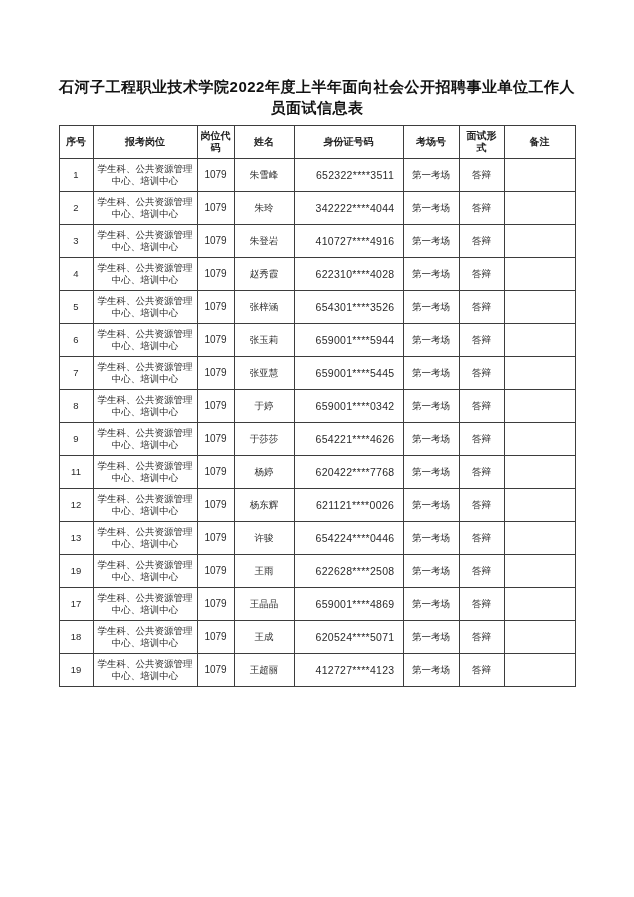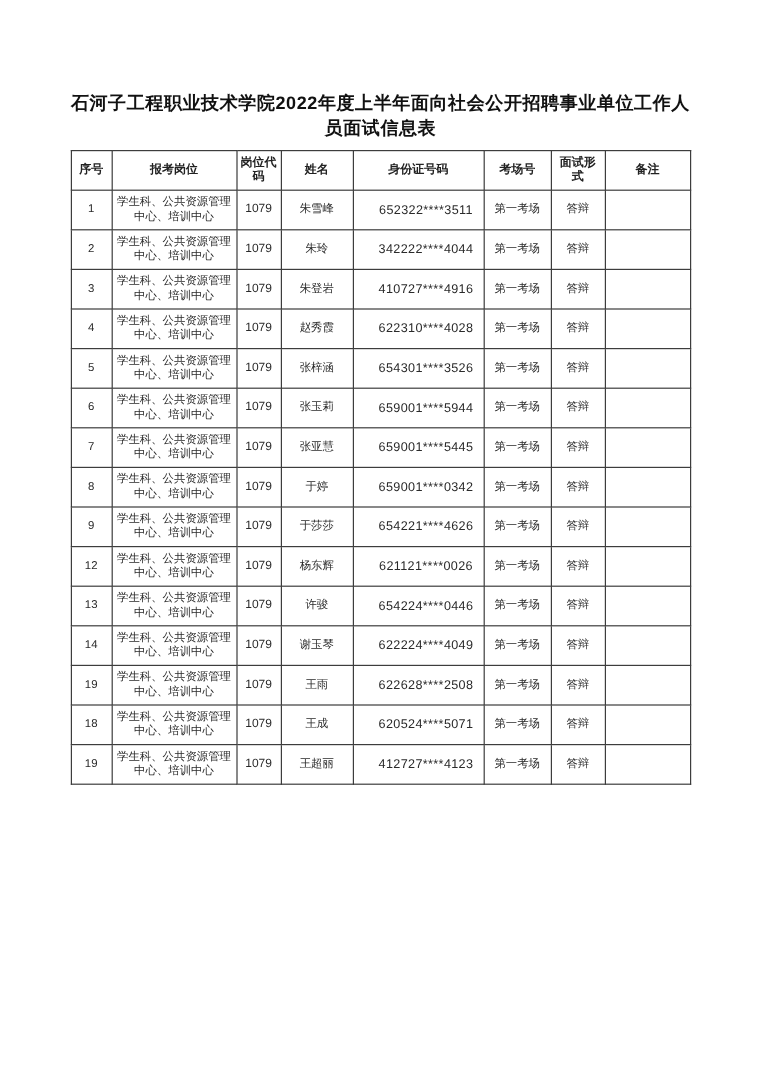--- a/index.html
+++ b/index.html
@@ -194,20 +194,30 @@
     <td class="col-position">学生科、公共资源管理中心、培训中心</td>
     <td class="col-code">1079</td>
     <td class="col-name">于莎莎</td>
     <td class="col-id">654221****4626</td>
     <td class="col-room">第一考场</td>
     <td class="col-format">答辩</td>
     <td class="col-remarks"></td>
   </tr>
 
 
+  <tr>
+    <td class="col-no">11</td>
+    <td class="col-position">学生科、公共资源管理中心、培训中心</td>
+    <td class="col-code">1079</td>
+    <td class="col-name">杨婷</td>
+    <td class="col-id">620422****7768</td>
+    <td class="col-room">第一考场</td>
+    <td class="col-format">答辩</td>
+    <td class="col-remarks"></td>
+  </tr>
 
   <tr>
     <td class="col-no">12</td>
     <td class="col-position">学生科、公共资源管理中心、培训中心</td>
     <td class="col-code">1079</td>
     <td class="col-name">杨东辉</td>
     <td class="col-id">621121****0026</td>
     <td class="col-room">第一考场</td>
     <td class="col-format">答辩</td>
     <td class="col-remarks"></td>
@@ -217,43 +227,43 @@
     <td class="col-no">13</td>
     <td class="col-position">学生科、公共资源管理中心、培训中心</td>
     <td class="col-code">1079</td>
     <td class="col-name">许骏</td>
     <td class="col-id">654224****0446</td>
     <td class="col-room">第一考场</td>
     <td class="col-format">答辩</td>
     <td class="col-remarks"></td>
   </tr>
 
-  <tr>
-    <td class="col-no">14</td>
-    <td class="col-position">学生科、公共资源管理中心、培训中心</td>
-    <td class="col-code">1079</td>
-    <td class="col-name">谢玉琴</td>
-    <td class="col-id">622224****4049</td>
-    <td class="col-room">第一考场</td>
-    <td class="col-format">答辩</td>
-    <td class="col-remarks"></td>
-  </tr>
 
 
   <tr>
     <td class="col-no">19</td>
     <td class="col-position">学生科、公共资源管理中心、培训中心</td>
     <td class="col-code">1079</td>
     <td class="col-name">王雨</td>
     <td class="col-id">622628****2508</td>
     <td class="col-room">第一考场</td>
     <td class="col-format">答辩</td>
     <td class="col-remarks"></td>
   </tr>
 
+  <tr>
+    <td class="col-no">17</td>
+    <td class="col-position">学生科、公共资源管理中心、培训中心</td>
+    <td class="col-code">1079</td>
+    <td class="col-name">王晶晶</td>
+    <td class="col-id">659001****4869</td>
+    <td class="col-room">第一考场</td>
+    <td class="col-format">答辩</td>
+    <td class="col-remarks"></td>
+  </tr>
 
   <tr>
     <td class="col-no">18</td>
     <td class="col-position">学生科、公共资源管理中心、培训中心</td>
     <td class="col-code">1079</td>
     <td class="col-name">王成</td>
     <td class="col-id">620524****5071</td>
     <td class="col-room">第一考场</td>
     <td class="col-format">答辩</td>
     <td class="col-remarks"></td>

